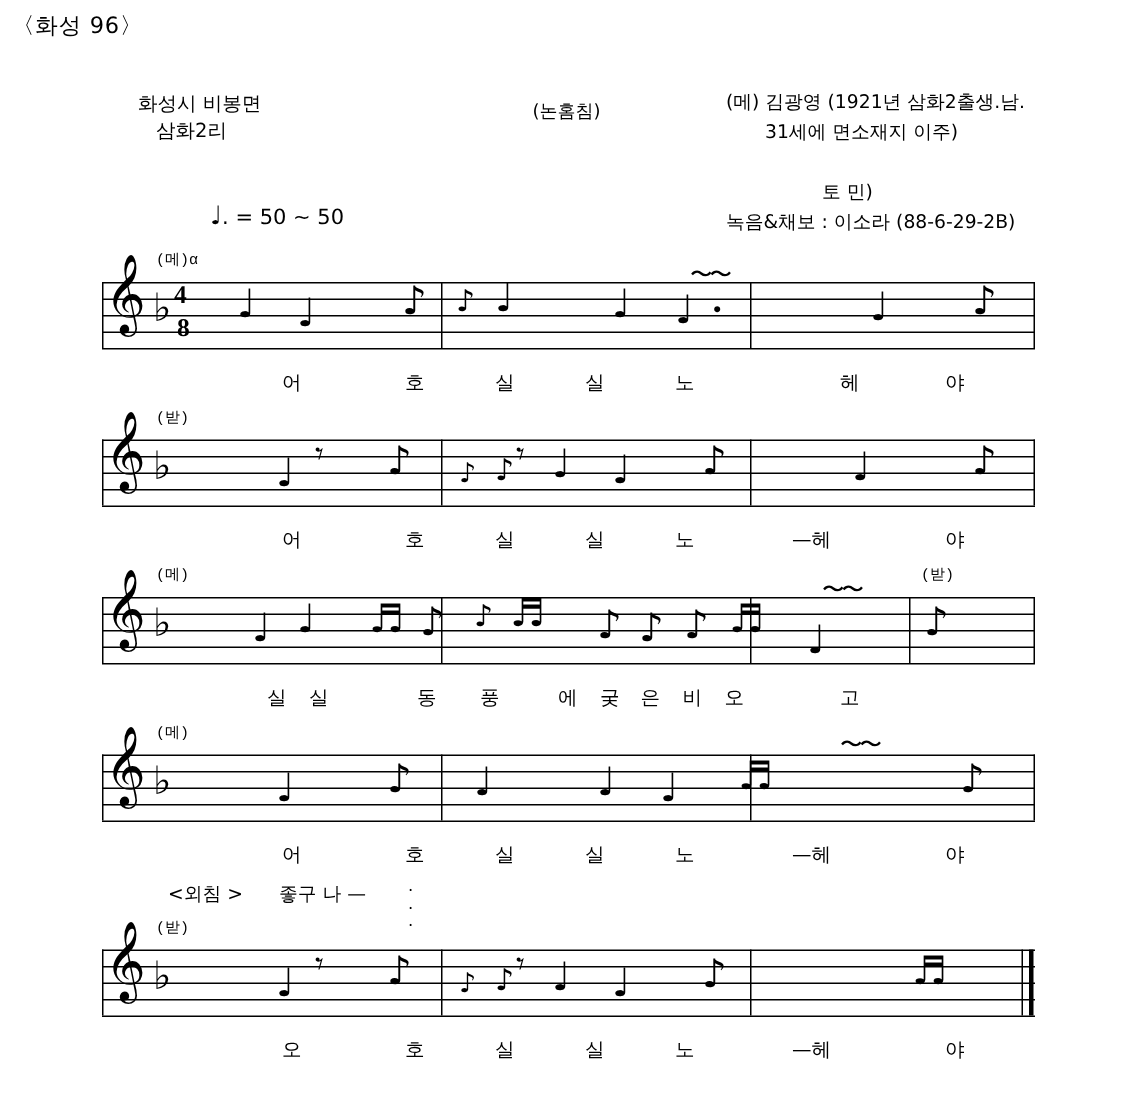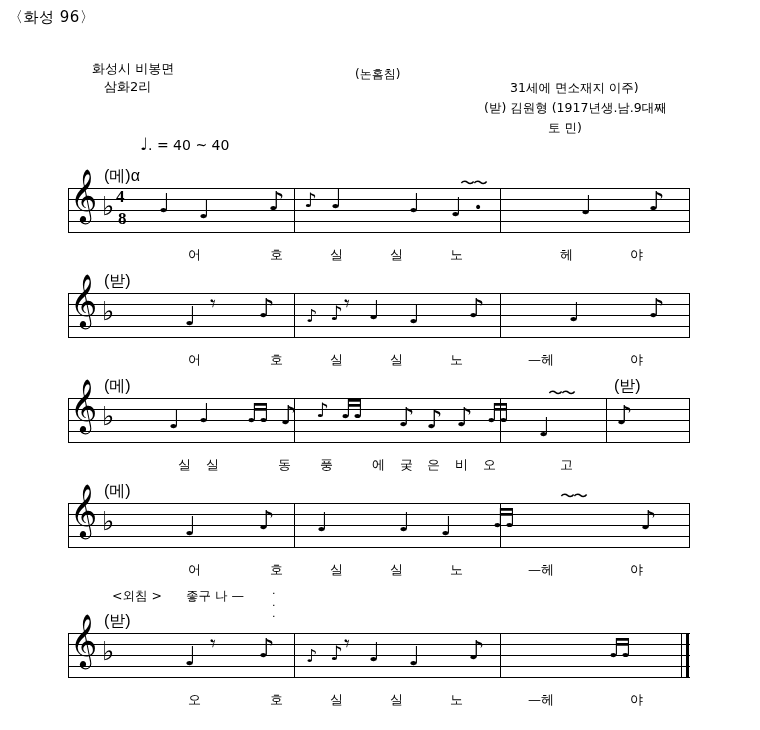--- a/index.html
+++ b/index.html
@@ -88,22 +88,22 @@
   }
   .keysig {
     position: absolute; font-size: 26px; line-height: 1;
     font-family: "DejaVu Sans", serif;
   }
   .timesig-num, .timesig-den {
     position: absolute; font-size: 17px; font-weight: bold;
     font-family: "Liberation Serif", serif;
   }
   .partlabel {
-    position: absolute; font-size: 16px;
-    font-family: Liberation Sans, sans-serif;
+    position: absolute; font-size: 10px;
+    font-family: Liberation Mono, monospace;
     white-space: nowrap;
     text-align: right;
   }
   .lyric {
     position: absolute; font-size: 13px;
     font-family: "DejaVu Sans", sans-serif;
     white-space: nowrap;
   }
   .shoutlabel {
     position: absolute; font-size: 12.5px;
@@ -141,26 +141,27 @@
 
 <div class="page">
 
   <div class="abs" id="page-label">〈화성 96〉</div>
 
   <div class="abs" id="region-line1">화성시 비봉면</div>
   <div class="abs" id="region-line2">삼화2리</div>
 
   <div class="abs" id="song-subtitle">(논홈침)</div>
 
+  <div class="abs credit" id="credit-0">(메) 김광영 (1921년 삼화2출생.남.</div>
   <div class="abs credit" id="credit-1">31세에 면소재지 이주)</div>
-  <div class="abs credit" id="credit-2">(받) 김원형 (1917년생.남.9대째</div>
   <div class="abs credit" id="credit-3">토 민)</div>
+  <div class="abs credit" id="credit-4">녹음&amp;채보 : 이소라 (88-6-29-2B)</div>
 
   <div class="abs" id="tempo">
-    <span class="noteicon">♩</span><span>. = 40 ~ 40</span>
+    <span class="noteicon">♩</span><span>. = 50 ~ 50</span>
   </div>
 
   <div class="system" style="top:170px">
     <div class="partlabel" style="left:104px; top:-4px;">(메)α</div>
     <div class="trill" style="left:460px; top:6px;">〜〜</div>
 
     <div class="staff-box" style="top:18px">
       <div class="staff-line" style="top:0px"></div>
       <div class="staff-line" style="top:11px"></div>
       <div class="staff-line" style="top:22px"></div>

